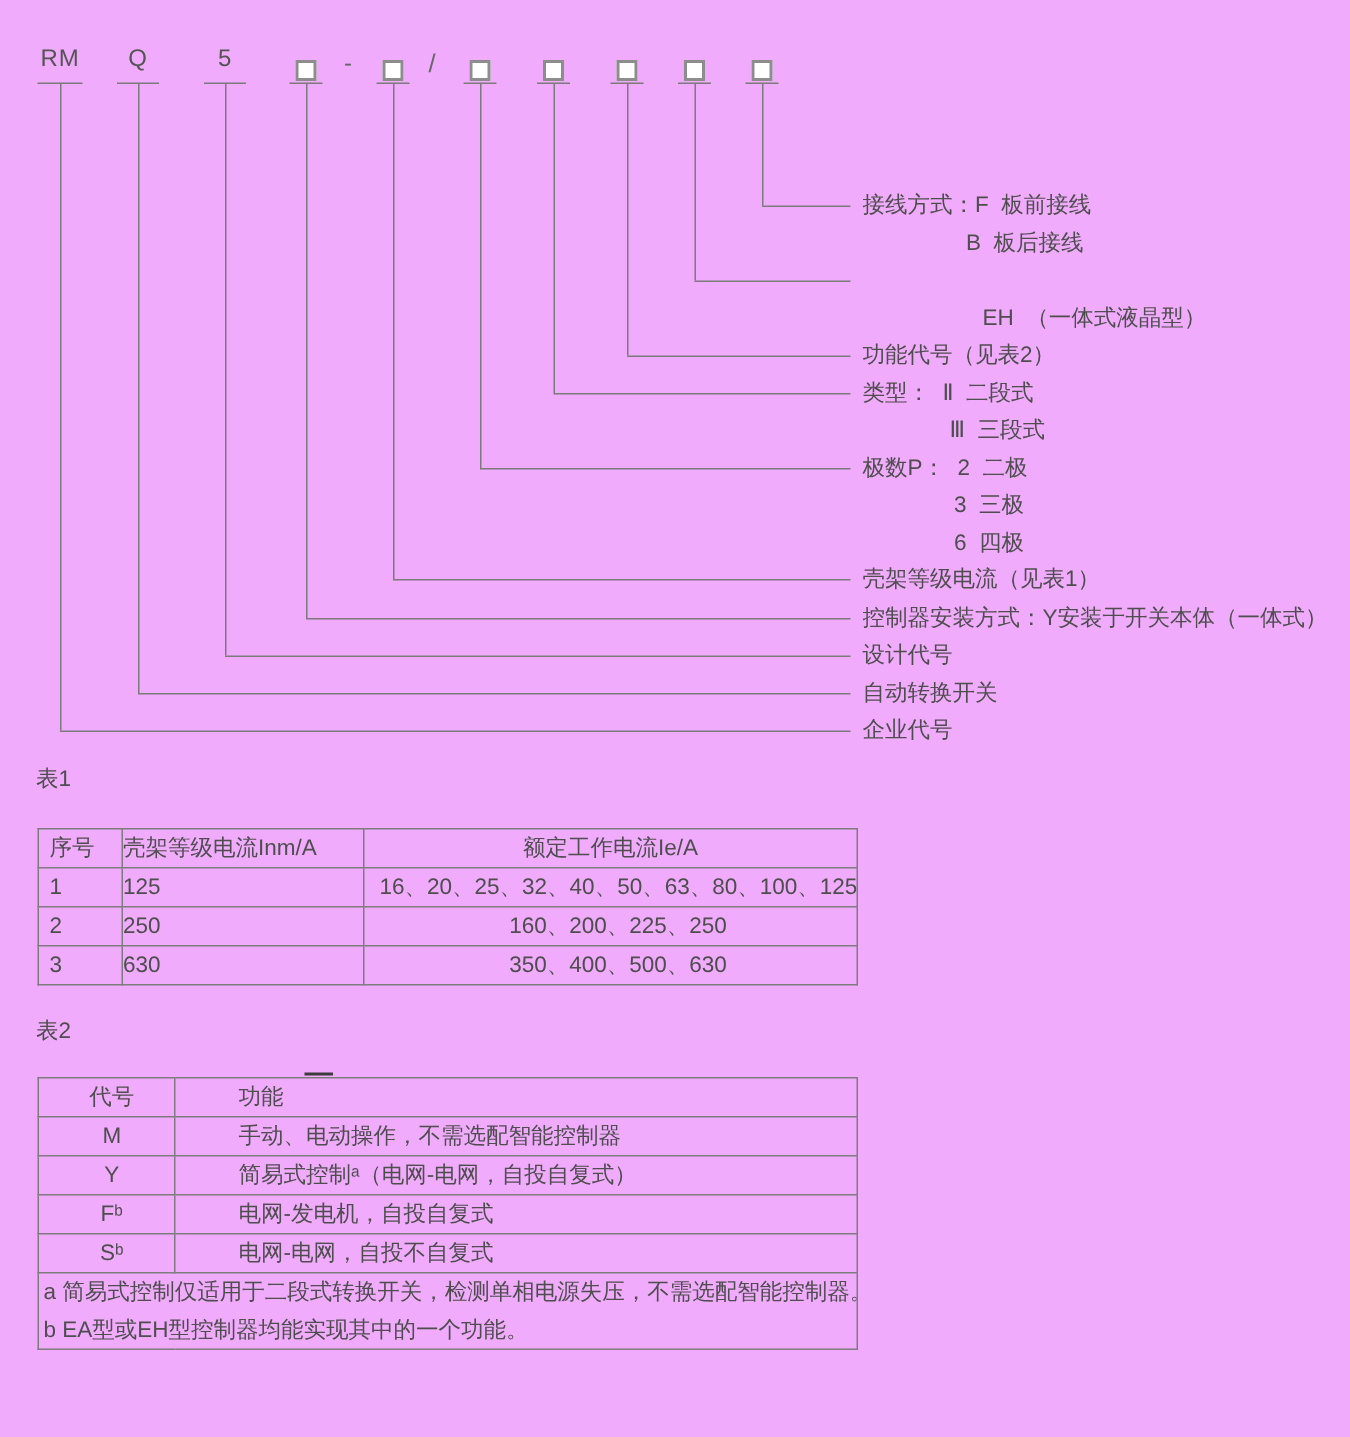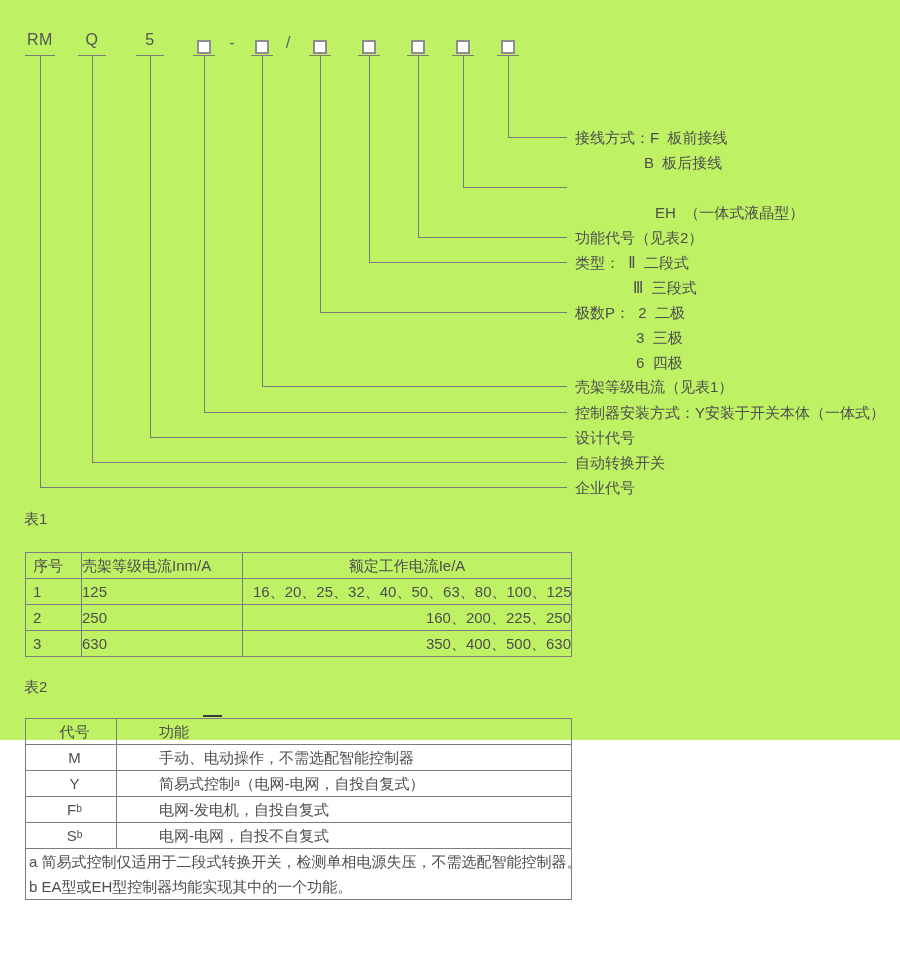--- a/index.html
+++ b/index.html
@@ -1,39 +1,39 @@
 <!DOCTYPE html>
 <html><head>
 <meta charset="utf-8">
 <style>
   html,body{margin:0;padding:0;background:#ffffff;}
   body{
     font-family:"Liberation Sans","DejaVu Sans",sans-serif;
     color:#4e4e4e;
     width:900px;height:958px;position:relative;overflow:hidden;
   }
-  .stage{position:absolute;left:0;top:0;width:900px;height:740px;background:#bef264;}
+  .stage{position:absolute;left:0;top:0;width:900px;height:958px;background:#f0abfc;}
 
   
   .tok{position:absolute;top:31px;transform:translateX(-50%);font-size:16px;letter-spacing:.5px;color:#555;white-space:pre;}
   .sep{position:absolute;transform:translateX(-50%);font-size:16px;color:#666;}
   .sq{position:absolute;top:40px;width:10px;height:10px;border:2px solid #8d8d8d;transform:translateX(-50%);background:#fff;}
   .ul{position:absolute;top:55px;height:1px;background:#7b7b7b;transform:translateX(-50%);}
   .vl{position:absolute;top:56px;width:1px;background:#7b7b7b;}
   .hl{position:absolute;height:1px;background:#7b7b7b;}
   .dlabel{position:absolute;font-size:15px;color:#4e4e4e;white-space:pre;transform:translateY(-50%);line-height:1;}
 
   
   .ttitle{position:absolute;left:24px;font-size:15px;color:#4e4e4e;}
   table.doc{position:absolute;left:25px;border-collapse:collapse;table-layout:fixed;width:547px;font-size:15px;color:#4e4e4e;}
   table.doc td,table.doc th{border:1px solid #7d7d7d;height:25px;padding:0;font-weight:normal;line-height:25px;overflow:hidden;white-space:nowrap;}
   .t1c1{width:48px;text-align:left;padding-left:7px!important;}
   .t1c2{width:160px;text-align:left;}
   .t1c3h{text-align:center;}
-  .t1c3{text-align:right;padding-left:10px!important;}
+  .t1c3{text-align:center;padding-left:10px!important;}
   .t2c1{width:83px;text-align:center;padding-left:7px!important;}
   .t2c2{text-align:left;padding-left:42px!important;}
   .fncell{height:50px!important;line-height:25px;vertical-align:top;}
   .fnline{padding-left:3px;white-space:nowrap;}
   .artifact{position:absolute;background:#3c3c3c;}
 </style>
 </head>
 <body>
 
 <div class="stage">

